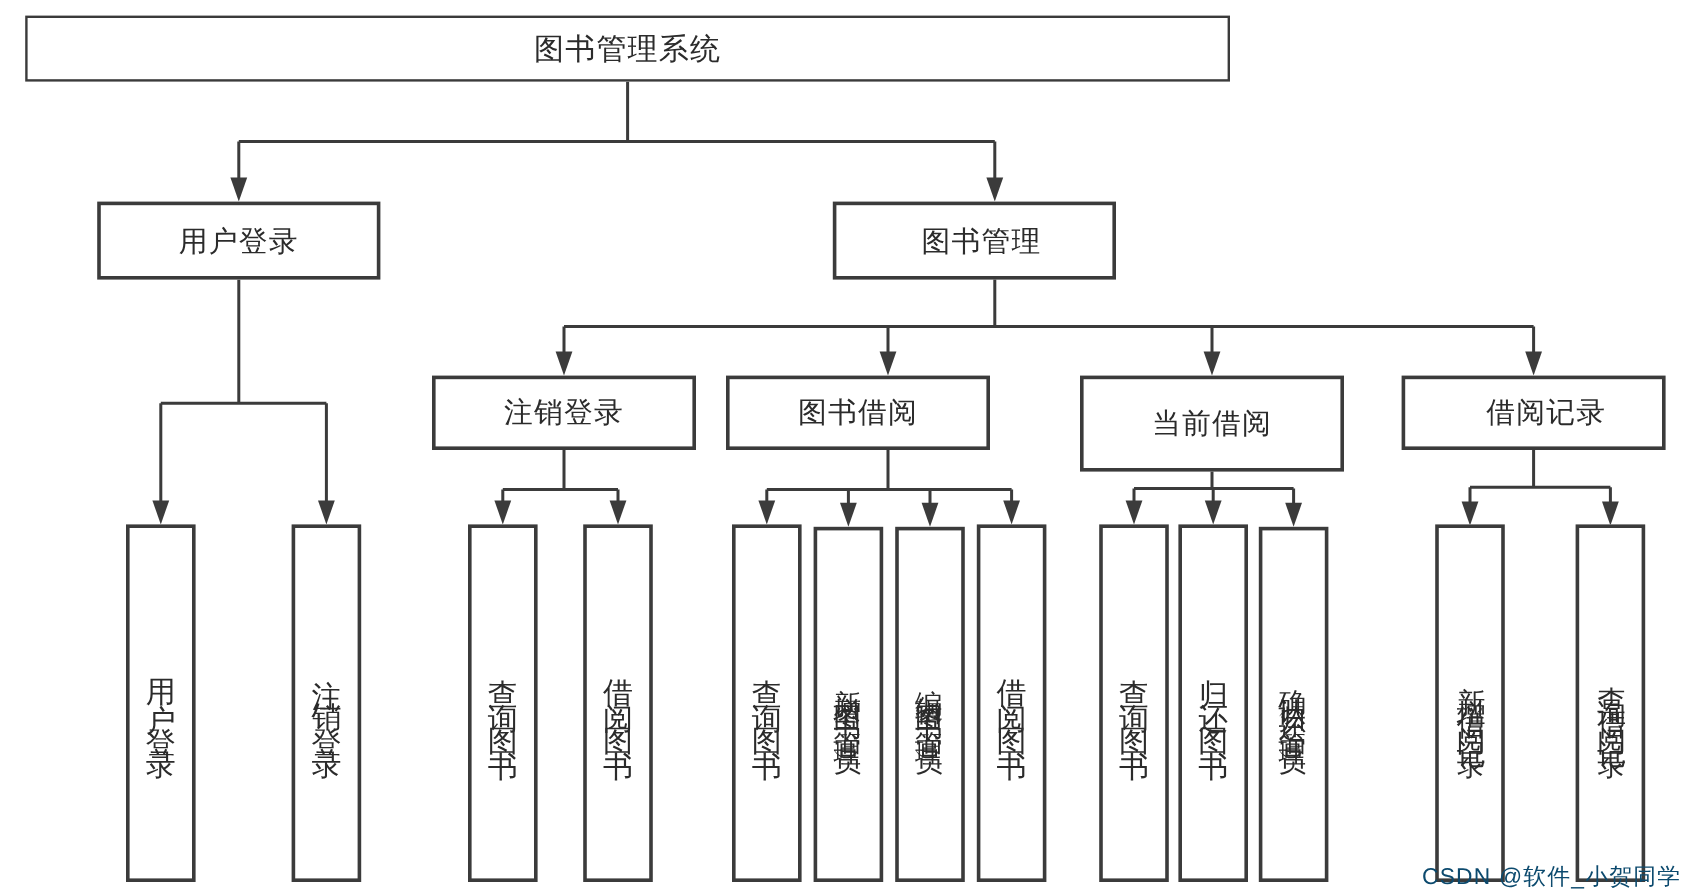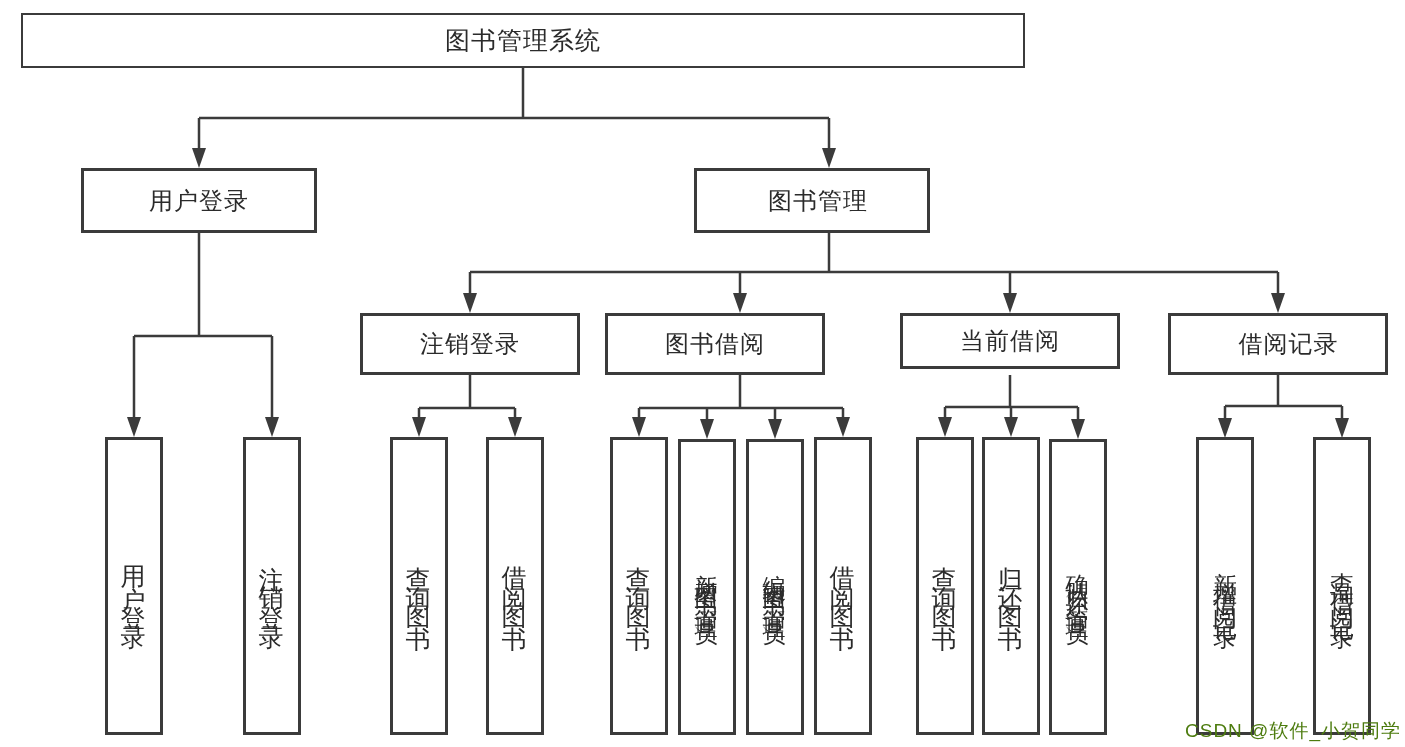--- a/index.html
+++ b/index.html
@@ -18,21 +18,21 @@
   }
   .node-root{border-width:2px;}
   .h-label{font-size:25px;letter-spacing:1px;white-space:nowrap;}
   .h-label-sm{font-size:24px;letter-spacing:1px;white-space:nowrap;}
   .vtext{writing-mode:vertical-rl;white-space:nowrap;}
   .v-short .vtext{font-size:25px;letter-spacing:20px;}
   .v-mid   .vtext{font-size:24px;letter-spacing:11px;}
   .v-long  .vtext{font-size:23px;letter-spacing:7px;}
   .watermark{
     position:absolute;z-index:5;left:1185px;top:718px;
-    font-size:19px;color:#4d7c0f;letter-spacing:1px;white-space:nowrap;
+    font-size:19px;color:#0c4a6e;letter-spacing:1px;white-space:nowrap;
   }
 </style>
 </head>
 <body>
 
 <div class="stage">
 
   <svg class="connectors" width="1405" height="747" viewBox="0 0 1405 747">
     <g stroke="#3b3b3b" stroke-width="2.5" fill="none">
       <path d="M523,68 V118 M199,118 H829 M199,118 V150 M829,118 V150"></path>
@@ -76,21 +76,21 @@
   <div class="node" style="left:694px;top:168px;width:236px;height:65px;padding-left:12px;">
     <span class="h-label-sm">图书管理</span>
   </div>
 
   <div class="node" style="left:360px;top:313px;width:220px;height:62px;">
     <span class="h-label-sm">注销登录</span>
   </div>
   <div class="node" style="left:605px;top:313px;width:220px;height:62px;">
     <span class="h-label-sm">图书借阅</span>
   </div>
-  <div class="node" style="left:900px;top:313px;width:220px;height:56px;">
+  <div class="node" style="left:900px;top:313px;width:220px;height:80px;">
     <span class="h-label-sm">当前借阅</span>
   </div>
   <div class="node" style="left:1168px;top:313px;width:220px;height:62px;padding-left:21px;">
     <span class="h-label-sm">借阅记录</span>
   </div>
 
   <div class="node v-short" style="left:105px;top:437px;width:58px;height:298px;">
     <span class="vtext">用户登录</span>
   </div>
   <div class="node v-short" style="left:243px;top:437px;width:58px;height:298px;">

